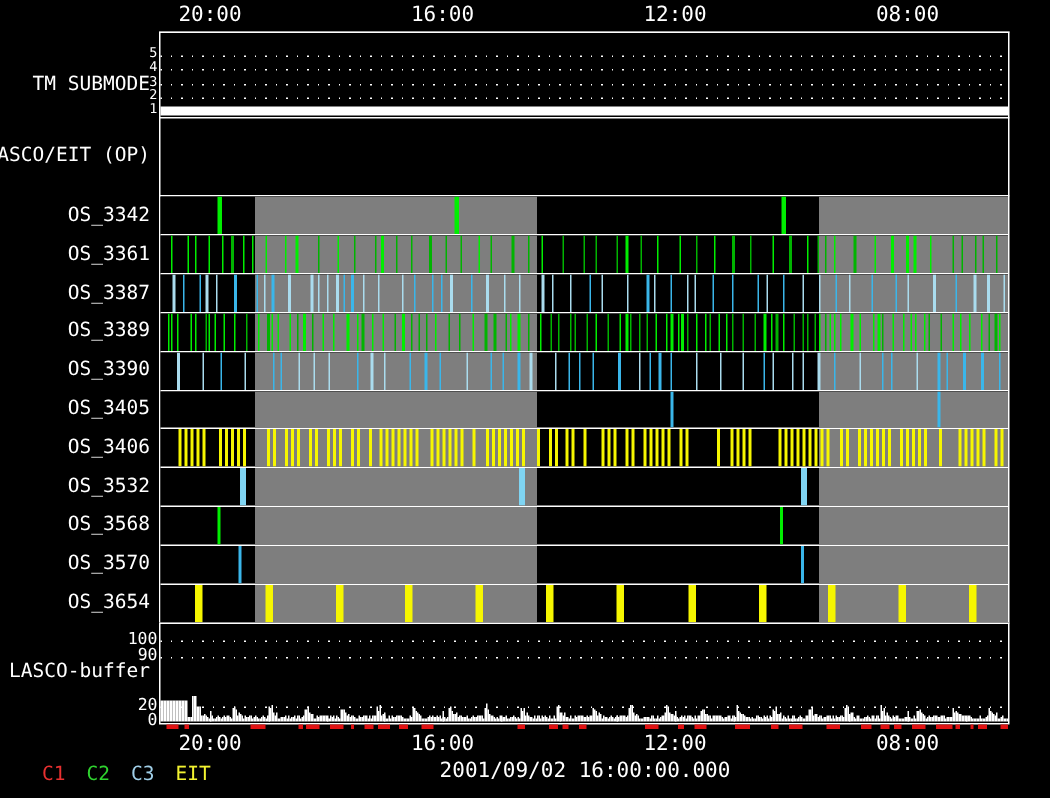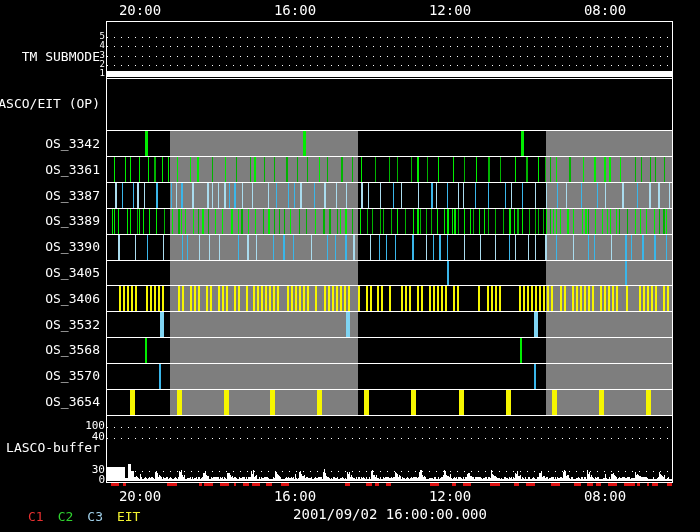--- a/index.html
+++ b/index.html
@@ -1114,22 +1114,22 @@
     <div class="rowlabel" style="top: 214px;">OS_3389</div>
     <div class="rowlabel" style="top: 240px;">OS_3390</div>
     <div class="rowlabel" style="top: 266px;">OS_3405</div>
     <div class="rowlabel" style="top: 292px;">OS_3406</div>
     <div class="rowlabel" style="top: 318px;">OS_3532</div>
     <div class="rowlabel" style="top: 343px;">OS_3568</div>
     <div class="rowlabel" style="top: 369px;">OS_3570</div>
     <div class="rowlabel" style="top: 395px;">OS_3654</div>
     <div class="rowlabel" style="top: 441px;">LASCO-buffer</div>
     <div class="ylab" style="top: 420px;">100</div>
-    <div class="ylab" style="top: 431px;">40</div>
-    <div class="ylab" style="top: 464px;">30</div>
+    <div class="ylab" style="top: 431px;">90</div>
+    <div class="ylab" style="top: 464px;">20</div>
     <div class="ylab" style="top: 474px;">0</div>
   </div>
 
 <div id="bottom-axis-labels">
     <div class="timelab" style="left: 140px; top: 489px;">20:00</div>
     <div class="timelab" style="left: 295px; top: 489px;">16:00</div>
     <div class="timelab" style="left: 450px; top: 489px;">12:00</div>
     <div class="timelab" style="left: 605px; top: 489px;">08:00</div>
   </div>
 <div id="date-label">2001/09/02 16:00:00.000</div>

